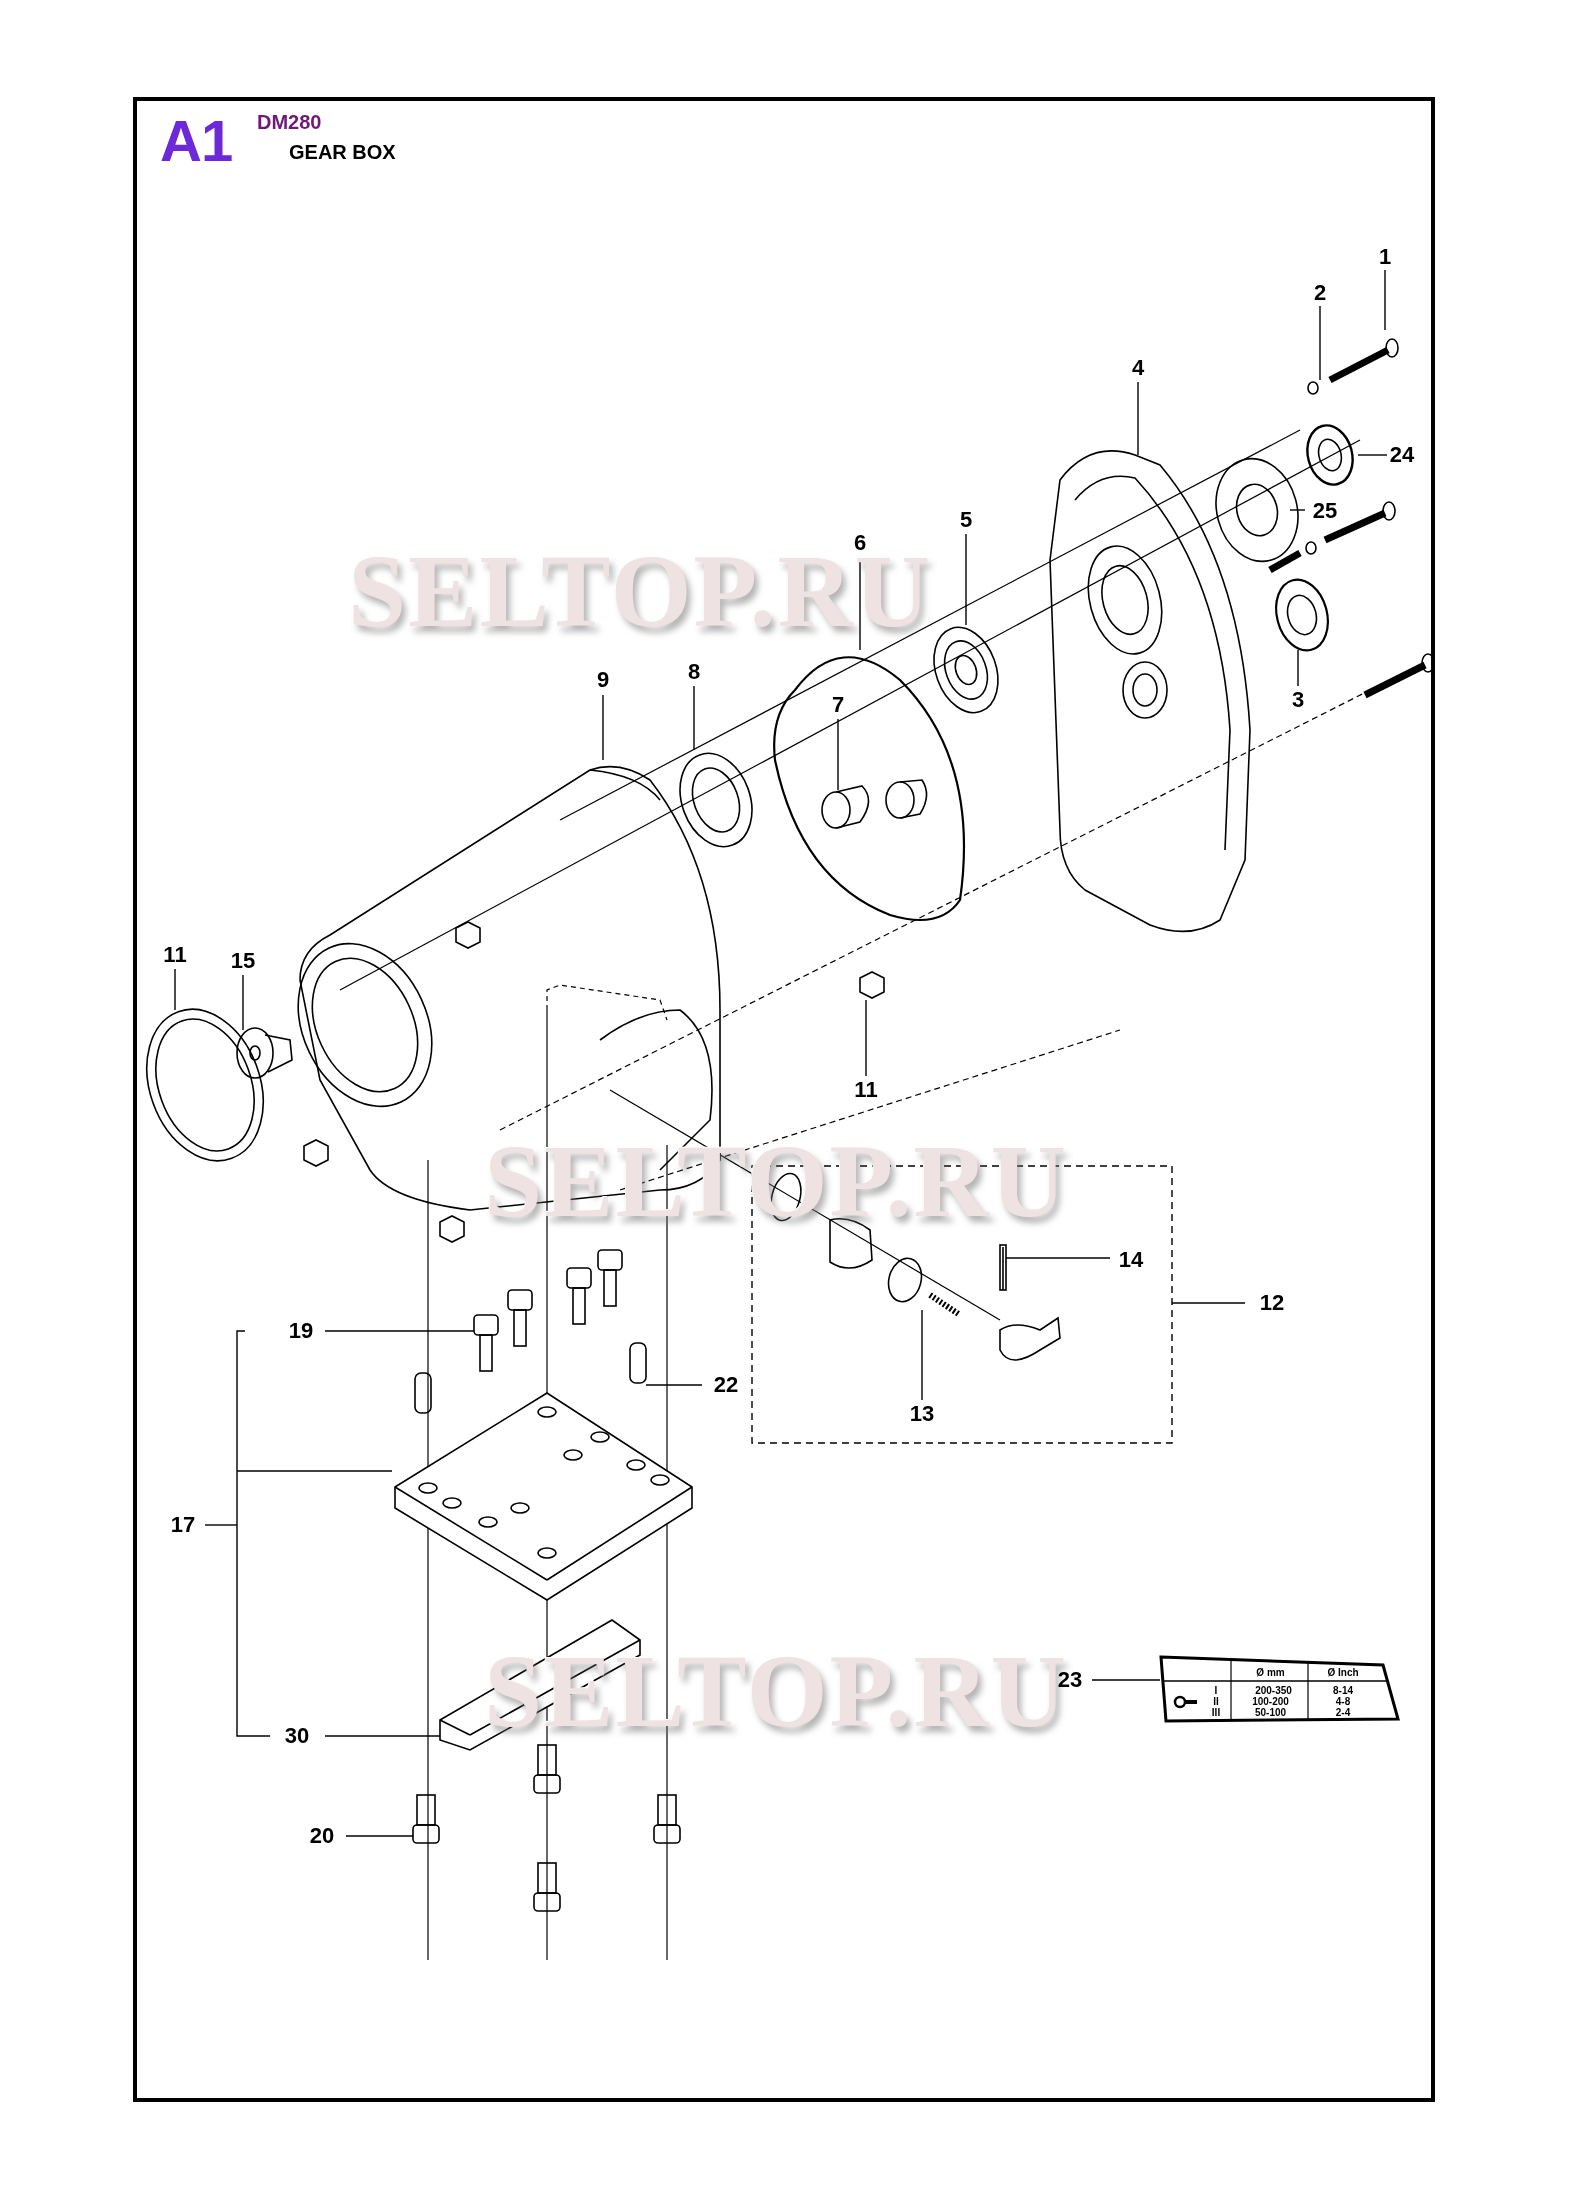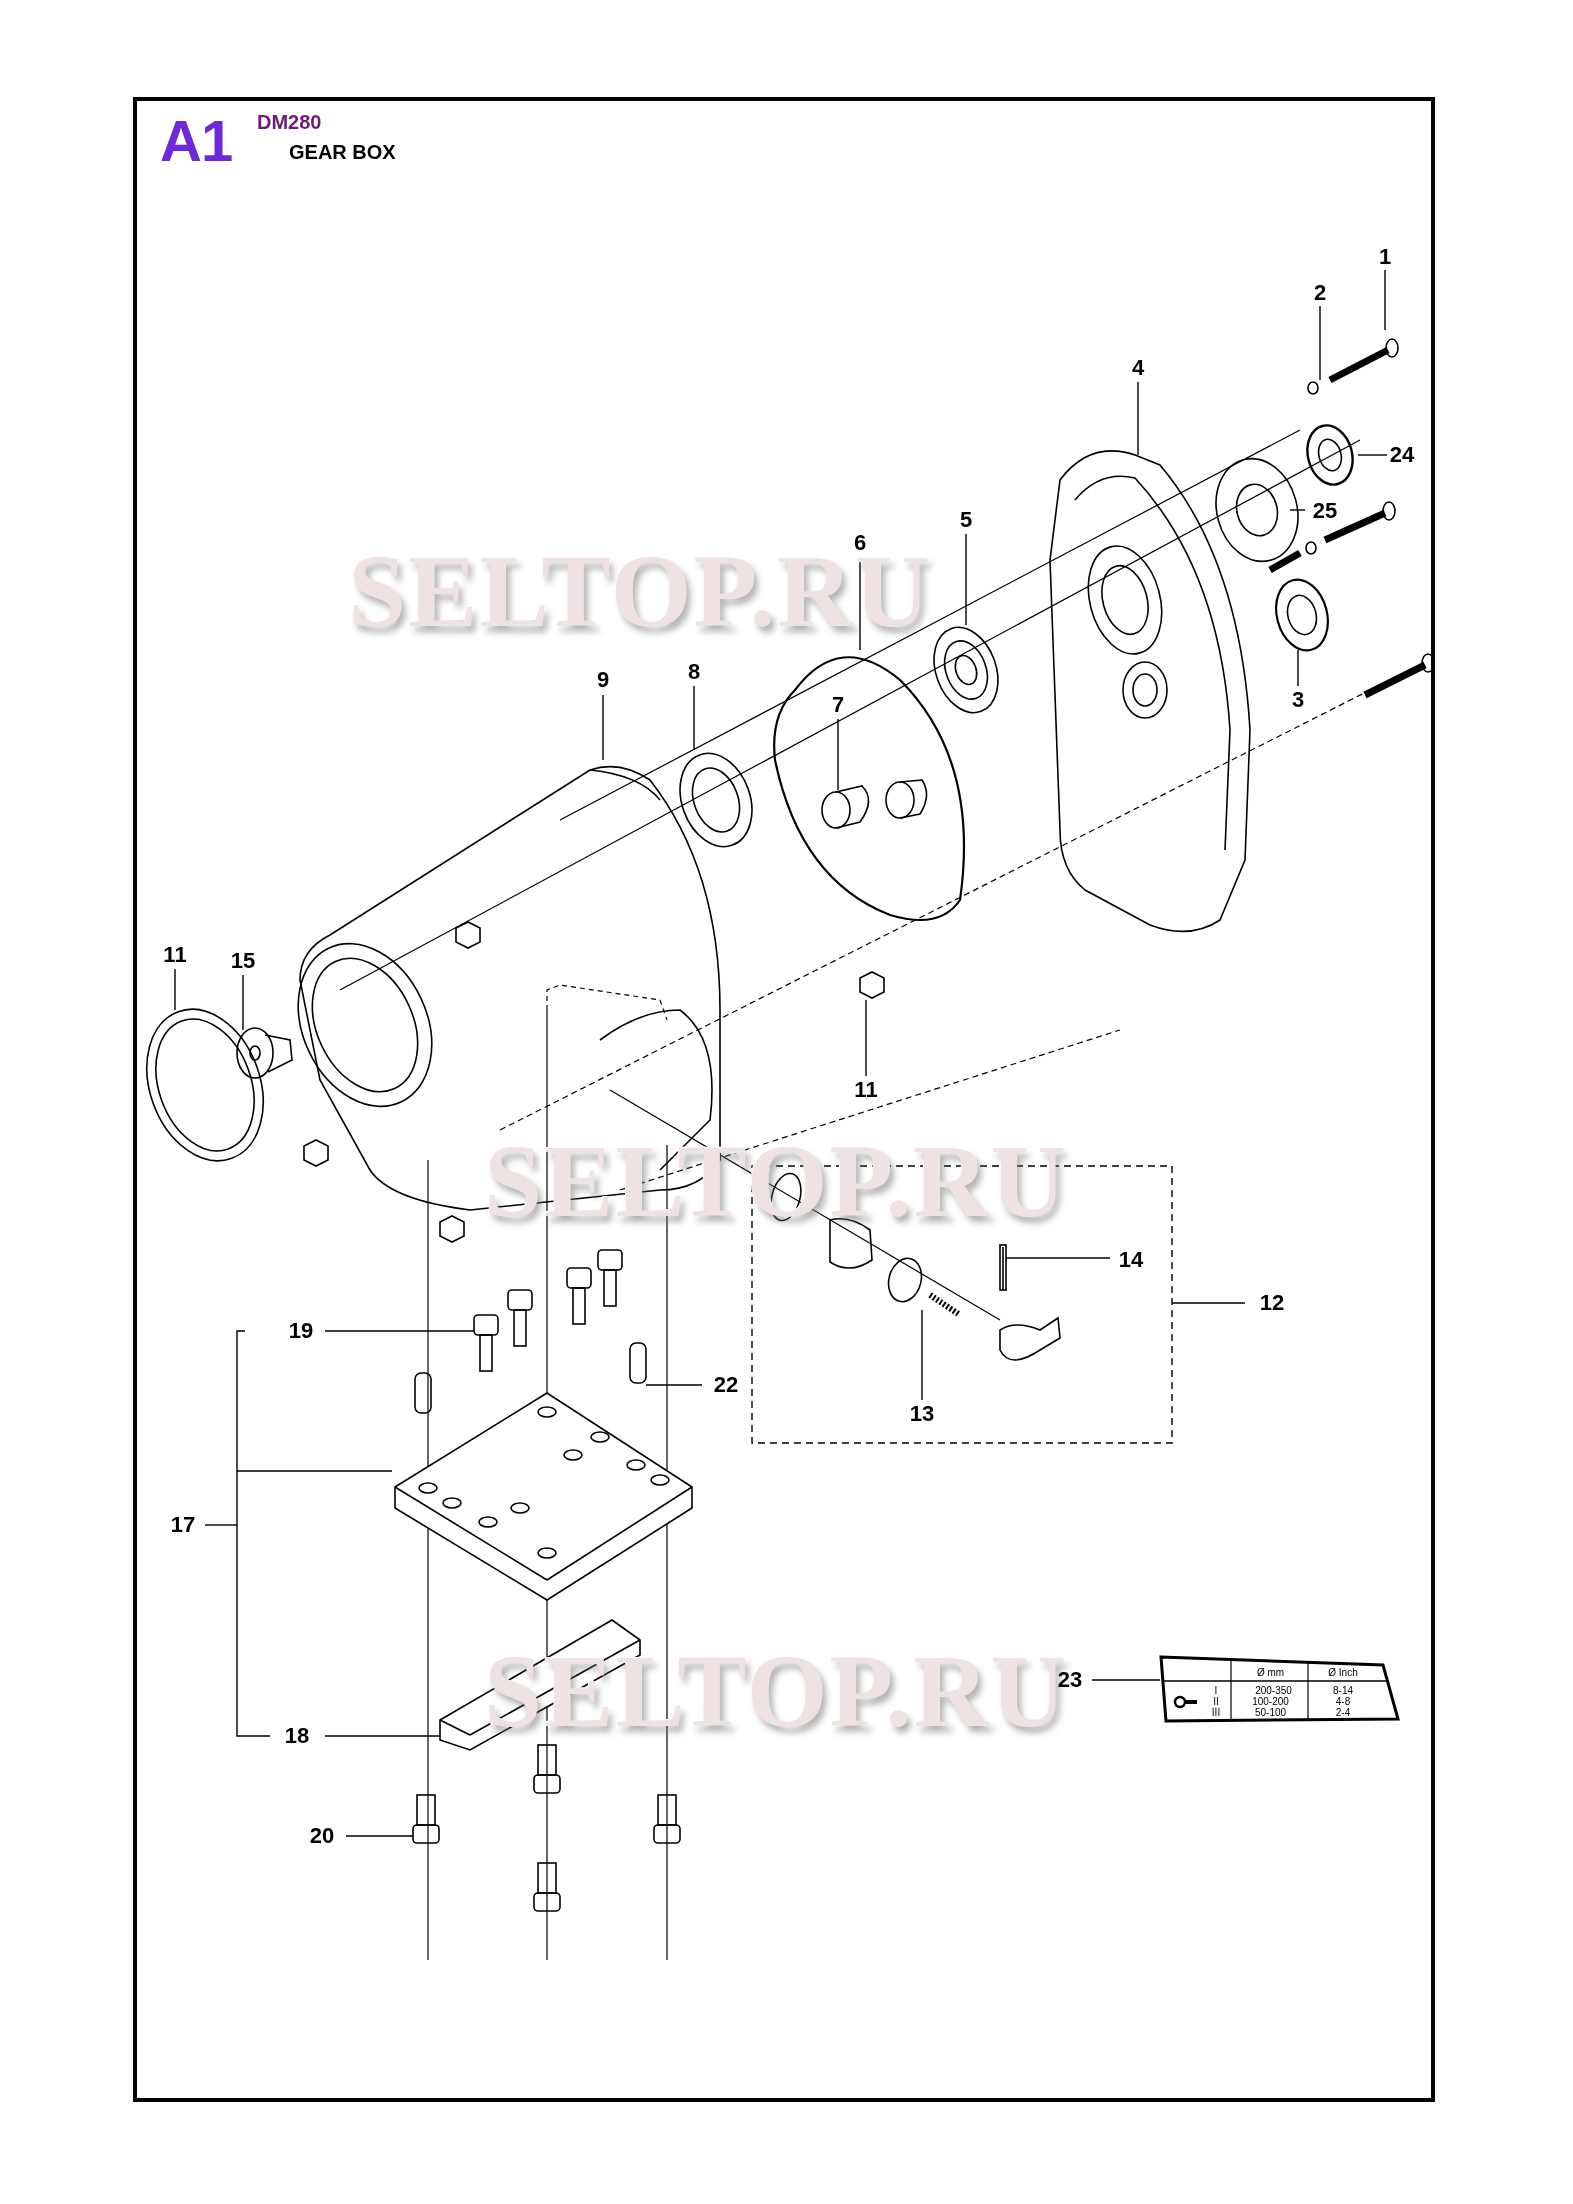--- a/index.html
+++ b/index.html
@@ -6,21 +6,21 @@
   body { width:1573px; height:2204px; position:relative; overflow:hidden; font-family:"Liberation Sans", sans-serif; }
   .frame { position:absolute; left:133px; top:97px; width:1302px; height:2005px; border:4px solid #000; box-sizing:border-box; }
   .page-id { position:absolute; left:160px; top:112px; font-size:58px; font-weight:bold; color:#6d28d9; line-height:1; letter-spacing:-1px; }
   .model { position:absolute; left:257px; top:111px; font-size:20px; font-weight:bold; color:#701a75; line-height:1.15; }
   .title { position:absolute; left:257px; top:141px; font-size:20px; font-weight:bold; color:#000; line-height:1.15;margin-left:32px; }
   .label { position:absolute; font-size:22px; font-weight:bold; color:#000; transform:translate(-50%,-50%); white-space:nowrap; }
   svg.art { position:absolute; left:0; top:0; }
   .watermark { position:absolute; font-family:"Liberation Serif", serif; font-weight:bold; font-size:104px; color:#efe2e2; letter-spacing:2px;
     text-shadow: 4px 6px 6px rgba(120,120,120,0.55), -1px -1px 0 #ffffff; transform:translate(-50%,-50%); white-space:nowrap; }
   .decal { position:absolute; left:1158px; top:1653px; width:250px; height:70px; }
-  .decal-text { position:absolute; font-size:10px; font-weight:normal; color:#000; line-height:11px; text-align:center; }
+  .decal-text { position:absolute; font-size:10px; font-weight:bold; color:#000; line-height:11px; text-align:center; }
 </style>
 </head>
 <body>
 
 <div class="frame"></div>
 
 <div class="page-id">A1</div>
 <div class="model">DM280</div>
 <div class="title">GEAR BOX</div>
 
@@ -188,21 +188,21 @@
 <div class="label" style="left:603px; top:680px;">9</div>
 <div class="label" style="left:175px; top:955px;">11</div>
 <div class="label" style="left:866px; top:1090px;">11</div>
 <div class="label" style="left:1272px; top:1303px;">12</div>
 <div class="label" style="left:922px; top:1414px;">13</div>
 <div class="label" style="left:1131px; top:1260px;">14</div>
 <div class="label" style="left:243px; top:961px;">15</div>
 <div class="label" style="left:183px; top:1525px;">17</div>
 <div class="label" style="left:301px; top:1331px;">19</div>
 <div class="label" style="left:322px; top:1836px;">20</div>
-<div class="label" style="left:297px; top:1736px;">18</div>
+<div class="label" style="left:297px; top:1736px;">30</div>
 <div class="label" style="left:726px; top:1385px;">22</div>
 <div class="label" style="left:1070px; top:1680px;">23</div>
 <div class="label" style="left:1402px; top:455px;">24</div>
 <div class="label" style="left:1319px; top:511px;margin-left:6px;">25</div>
 
 <div class="decal">
   <svg width="250" height="70" viewBox="0 0 250 70" style="position:absolute;left:0;top:0;">
     <path d="M3 4 L225 12 L240 66 L8 68 Z" fill="#fff" stroke="#000" stroke-width="3"></path>
     <line x1="73" y1="8" x2="73" y2="67" stroke="#000" stroke-width="1.2"></line>
     <line x1="150" y1="10" x2="150" y2="67" stroke="#000" stroke-width="1.2"></line>

